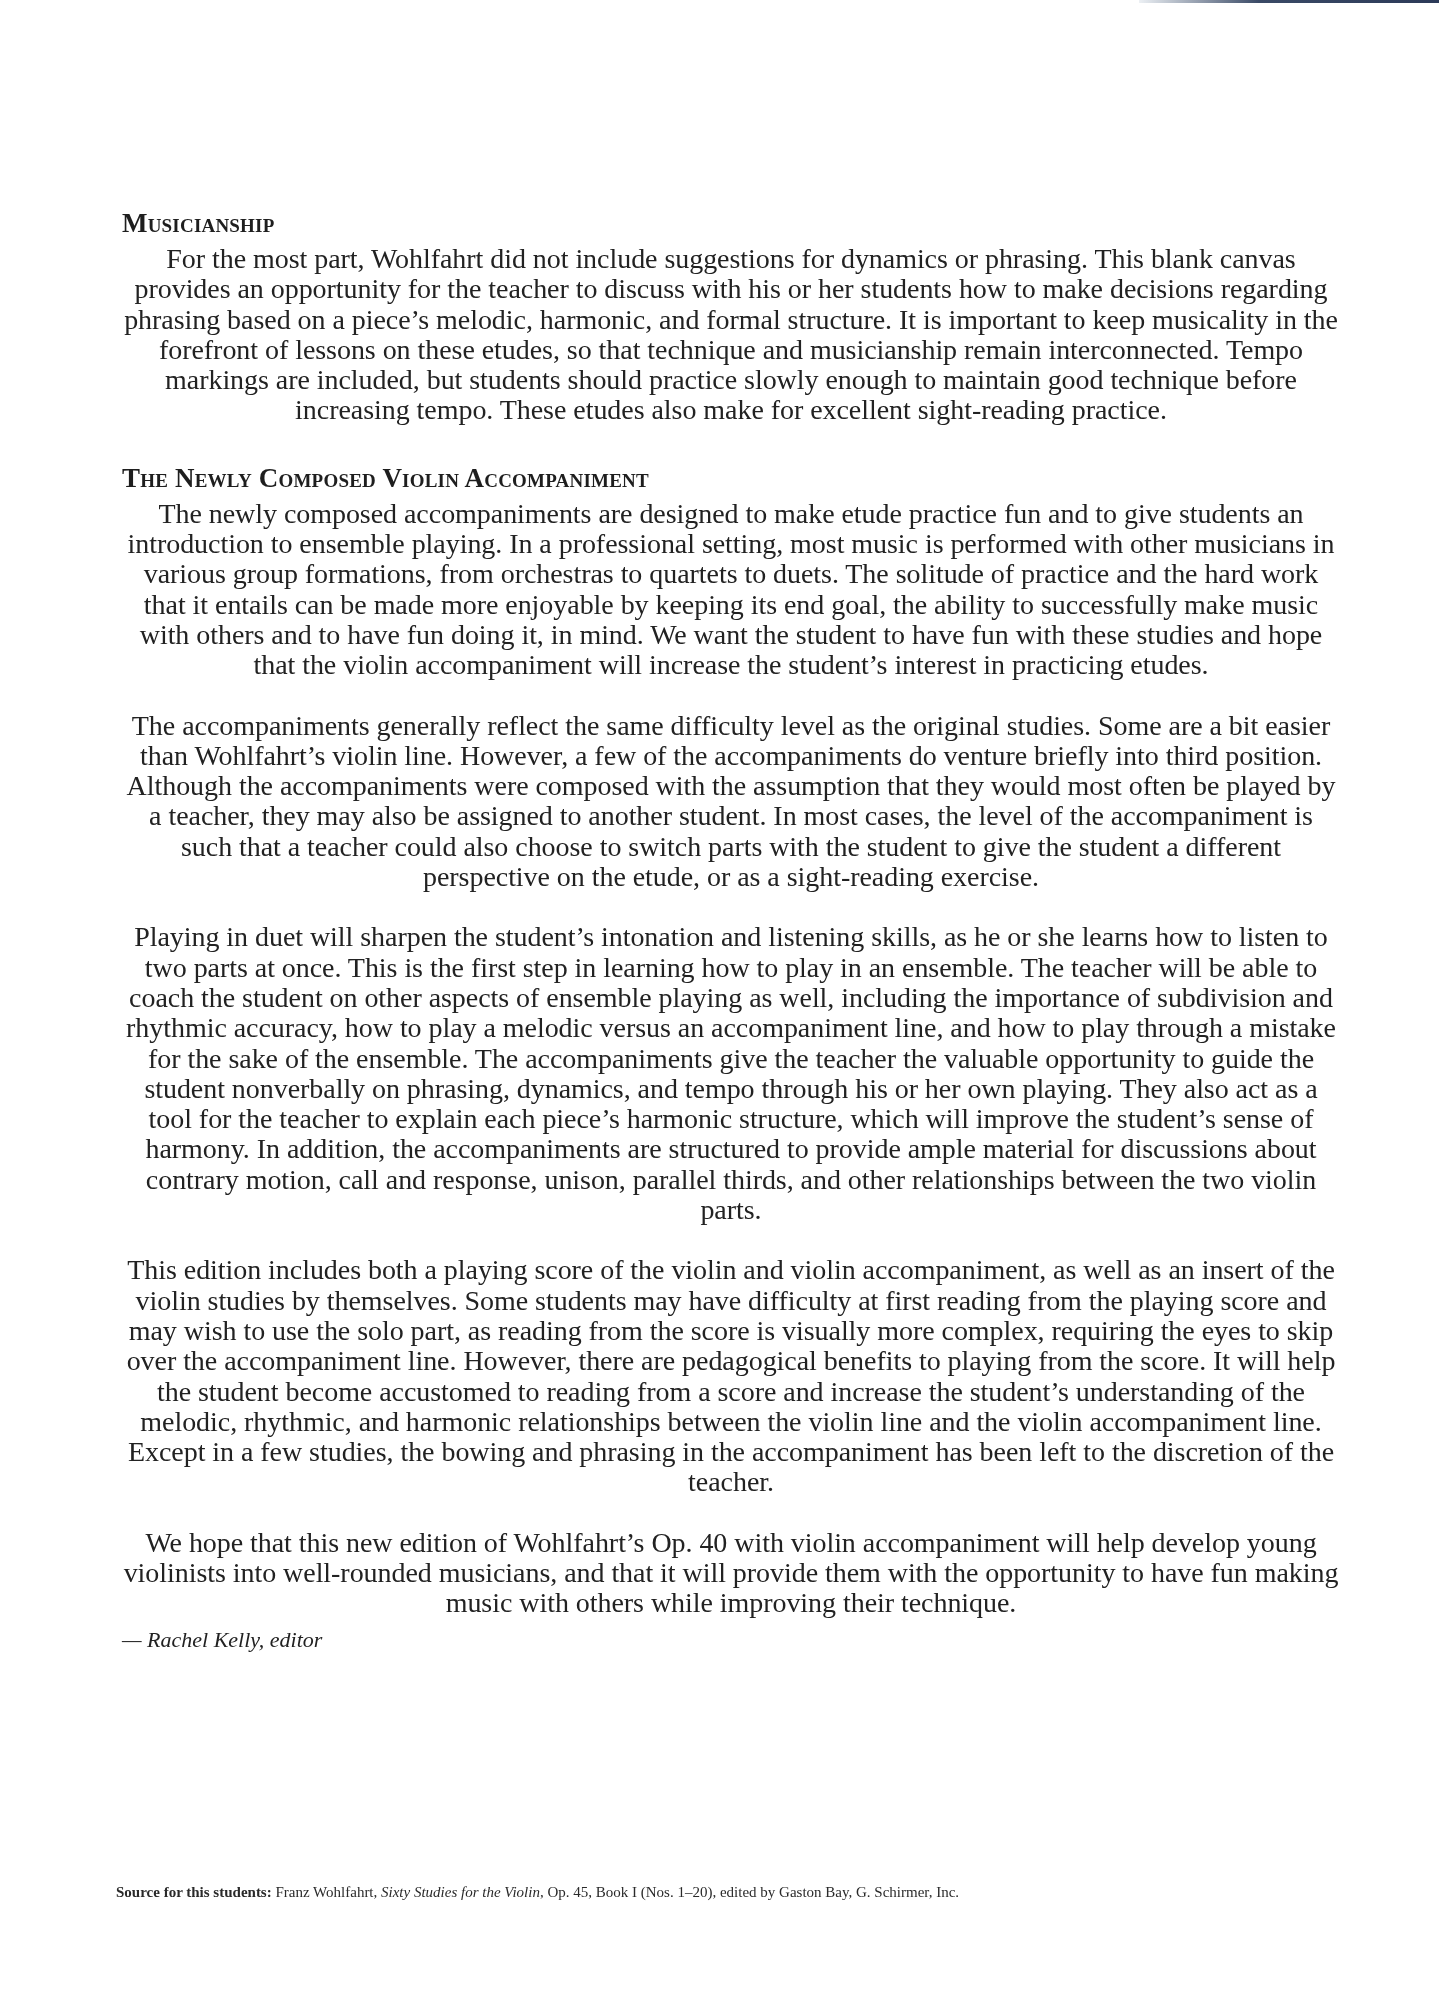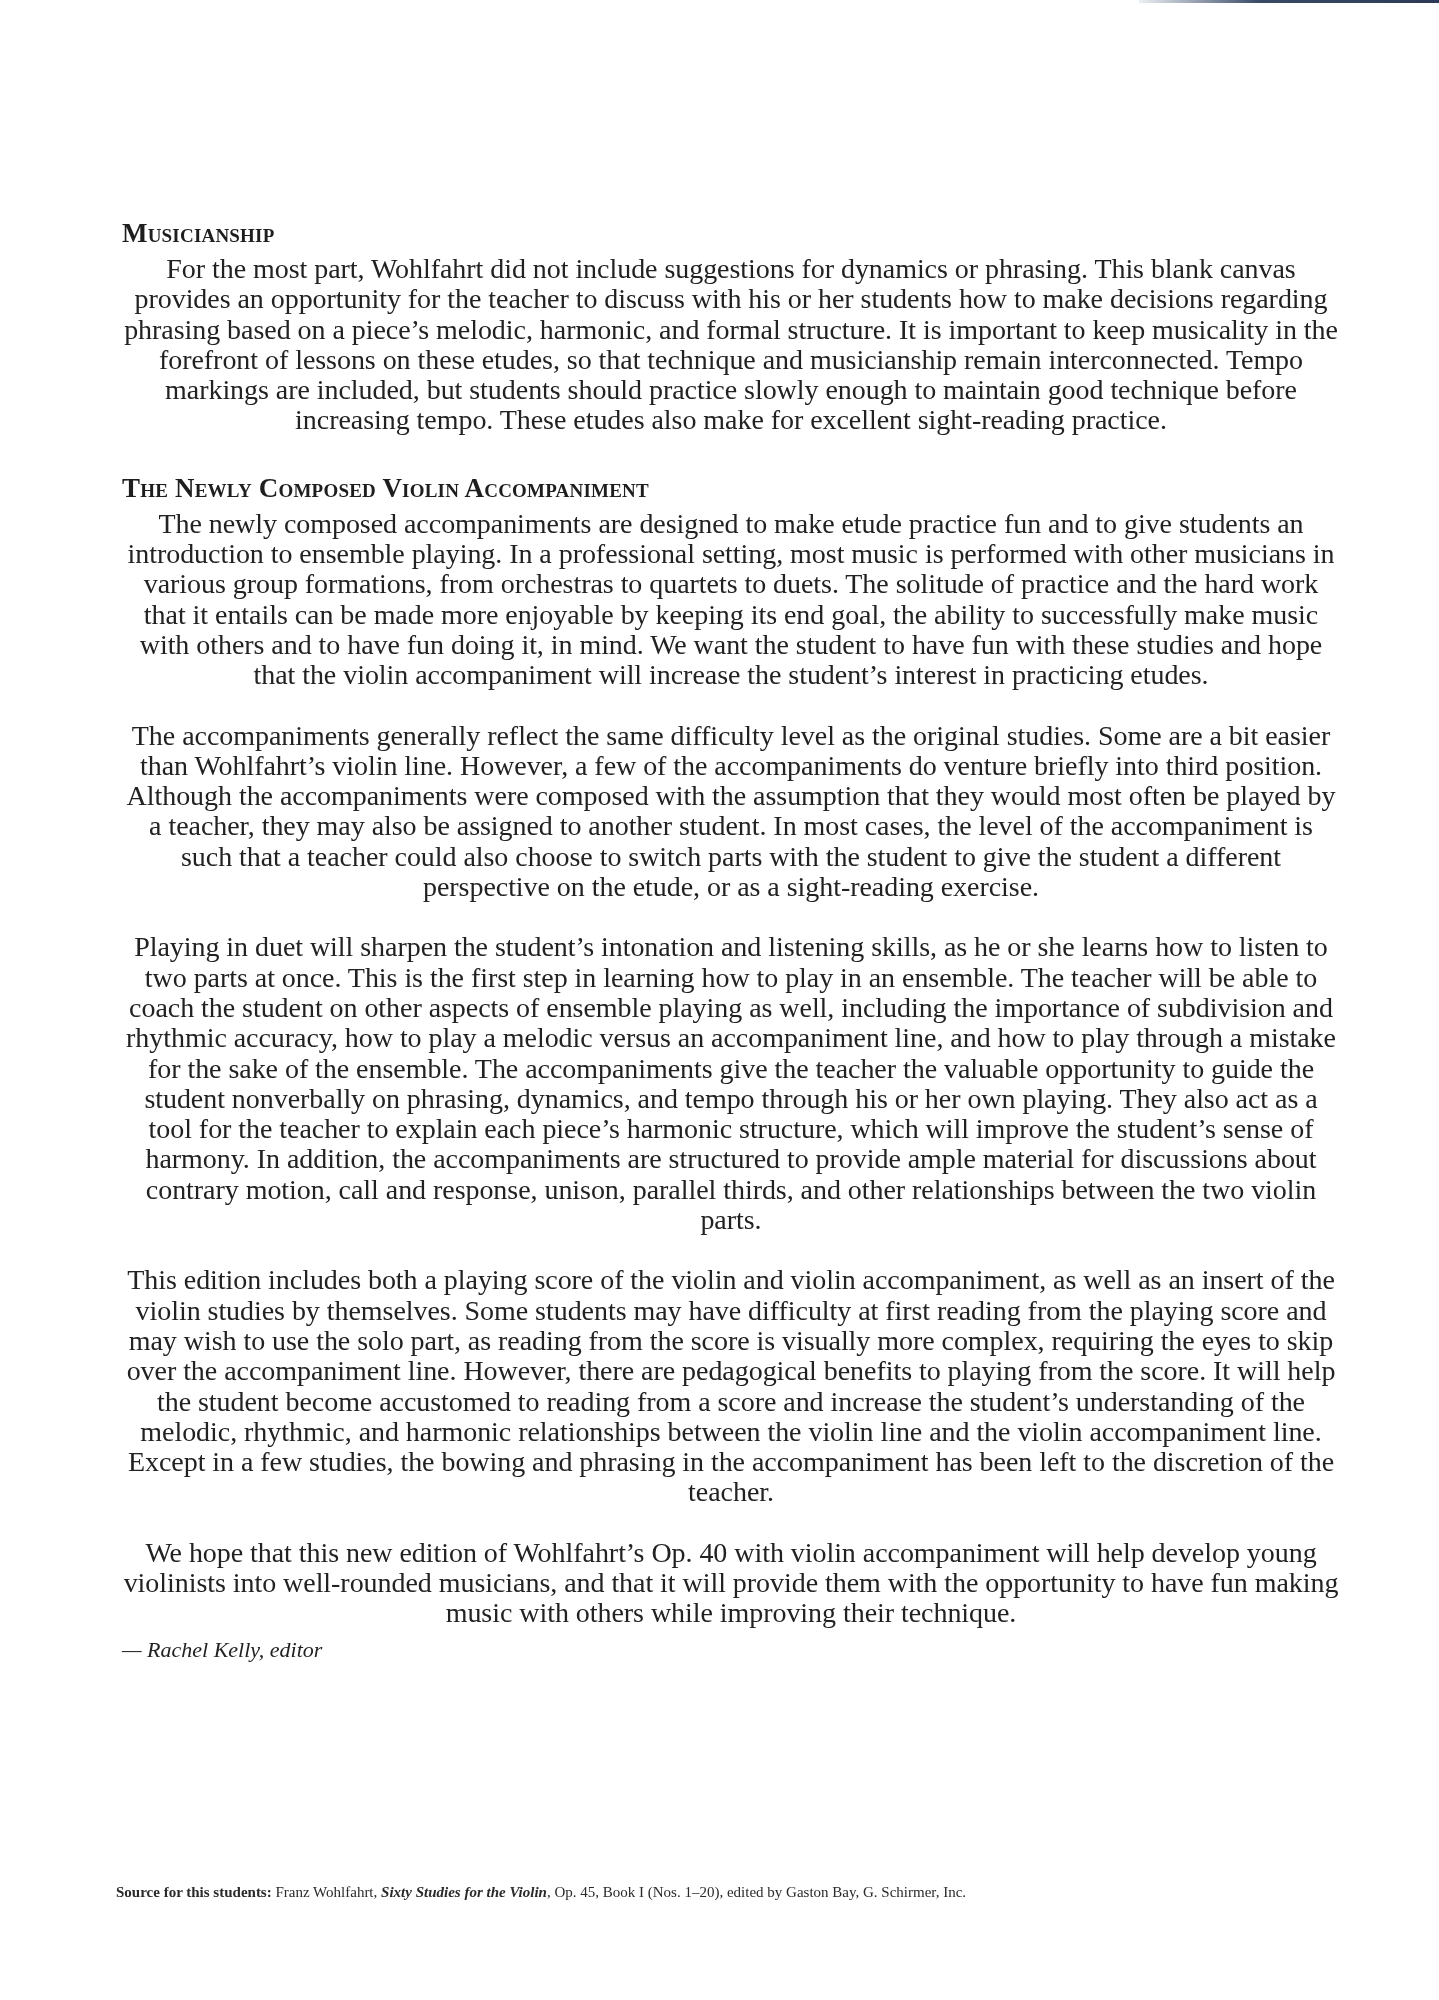--- a/index.html
+++ b/index.html
@@ -19,21 +19,21 @@
       position: absolute;
       top: 0;
       right: 0;
       width: 300px;
       height: 3px;
       background: linear-gradient(to right, rgba(160,180,200,0.2), #3a4a66 40%, #2c3a58);
     }
     .page {
       position: absolute;
       left: 122px;
-      top: 216px;
+      top: 206px;
       width: 1218px;
     }
     .section-heading {
       font-size: 27px;
       font-weight: bold;
       font-variant: small-caps;
       letter-spacing: 0.2px;
       margin: 0 0 4px 0;
       line-height: 34px;
       color: #1e1e1e;
@@ -61,21 +61,21 @@
     .footer {
       position: absolute;
       left: 116px;
       top: 1882px;
       font-size: 15px;
       line-height: 20px;
       color: #2a2a2a;
       white-space: nowrap;
     }
     .footer .label { font-weight: bold; }
-    .footer .title { font-style: italic; font-weight: bold; }
+    .footer .title { font-style: italic; }
   </style>
 </head>
 <body>
 
 <div class="top-edge"></div>
 
 <main class="page">
 
   <section>
     <h2 class="section-heading">Musicianship</h2>

